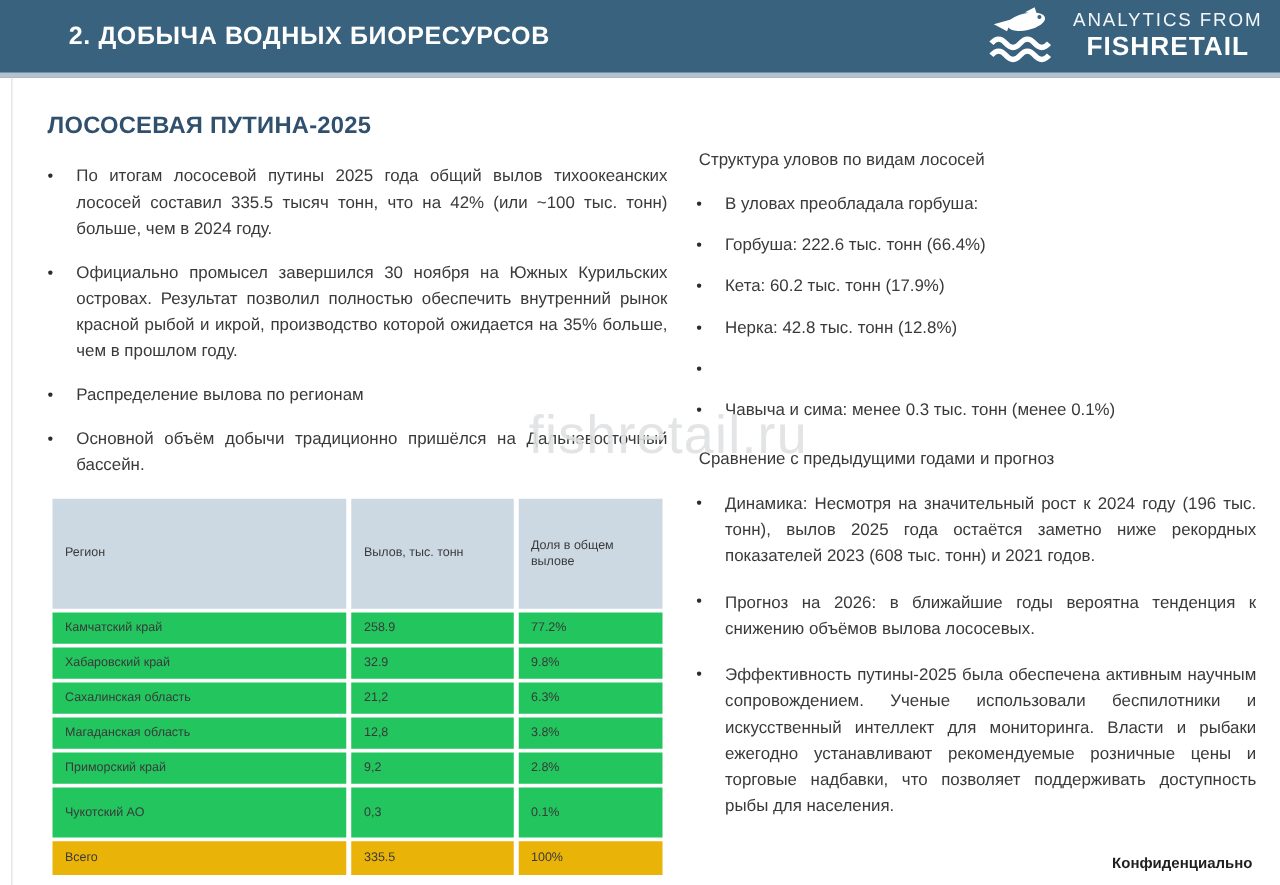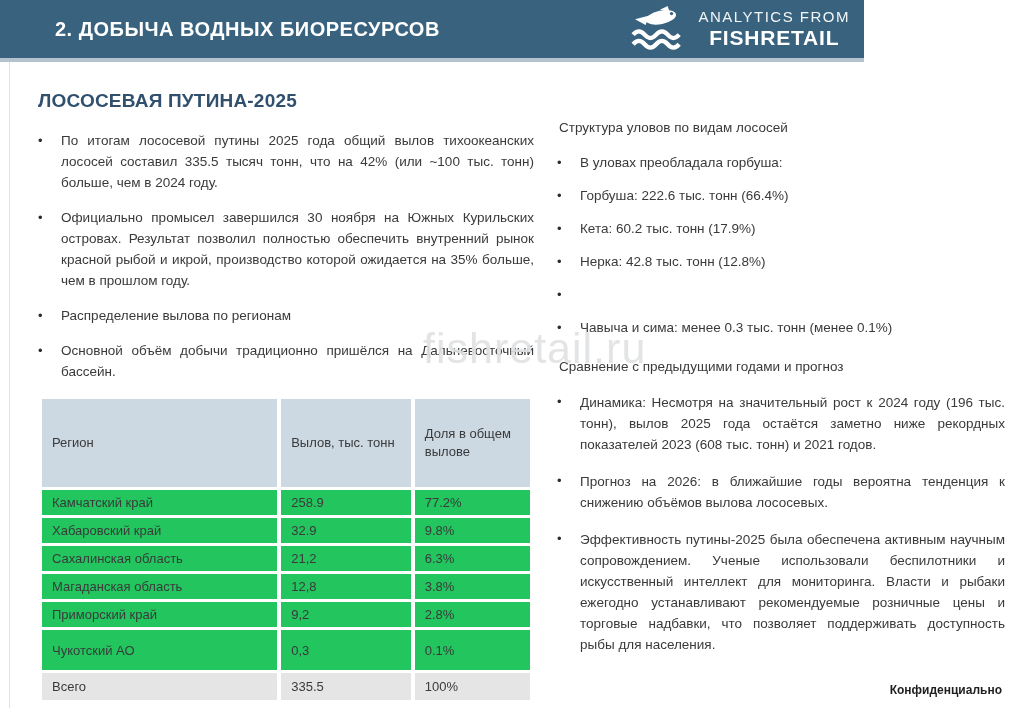--- a/index.html
+++ b/index.html
@@ -4,21 +4,21 @@
 <style>
   html, body { margin: 0; padding: 0; background: #fff; }
   .slide {
     position: relative; width: 1024px; height: 708px;
     background: #ffffff; overflow: hidden;
     font-family: "Liberation Sans", sans-serif; color: #3b3b3b;
   }
 
   
   .topbar {
-    position: absolute; left: 0; top: 0; width: 864px; height: 58px;
+    position: absolute; left: 0; top: 0; width: 1024px; height: 58px;
     background: #38627e; border-bottom: 4px solid #b3c2cd;
     display: flex; align-items: center;
   }
   .topbar-title {
     margin-left: 55px; color: #ffffff; font-size: 20px; font-weight: bold;
     letter-spacing: 0.5px; white-space: nowrap;
   }
   .logo {
     position: absolute; right: 14px; top: 4px; height: 50px;
     display: flex; align-items: center; gap: 9px;
@@ -43,31 +43,31 @@
 
   .bullet { display: flex; margin-bottom: 14px; }
   .bullet .dot { width: 23px; flex: 0 0 23px; font-size: 13px; line-height: 21px; color: #2c2c2c; }
   .bullet p { margin: 0; font-size: 13.5px; line-height: 21px; color: #3a3a3a; }
   .just { text-align: justify; }
 
   
   table.regions {
     margin-top: 14px; width: 496px;
     border-collapse: separate; border-spacing: 4px 3px;
-    font-size: 13px; color: #3a3a3a;
+    font-size: 10px; color: #3a3a3a;
   }
   table.regions th {
     background: #ccd9e3; font-weight: normal; text-align: left;
     height: 84px; padding: 2px 8px 2px 10px; vertical-align: middle; line-height: 1.35;
   }
   table.regions td {
     background: #22c55e; height: 21px; padding: 2px 8px 2px 10px; vertical-align: middle;
   }
   table.regions tr.tall td { height: 36px; }
-  table.regions tr.total td { background: #e5e5e5; height: 23px; }
+  table.regions tr.total td { background: #eab308; height: 23px; }
   .col-region { width: 49%; }
   .col-catch  { width: 27%; }
   .col-share  { width: 24%; }
 
   
   .right-col { position: absolute; left: 557px; top: 118px; width: 448px; }
   .section-label { margin: 0 0 16px 2px; font-size: 13.5px; line-height: 19px; color: #3a3a3a; }
   .r-bullet { display: flex; margin-bottom: 13.5px; }
   .r-bullet .dot { width: 23px; flex: 0 0 23px; font-size: 13px; line-height: 19.5px; color: #2c2c2c; }
   .r-bullet p { margin: 0; font-size: 13.5px; line-height: 19.5px; color: #3a3a3a; }

